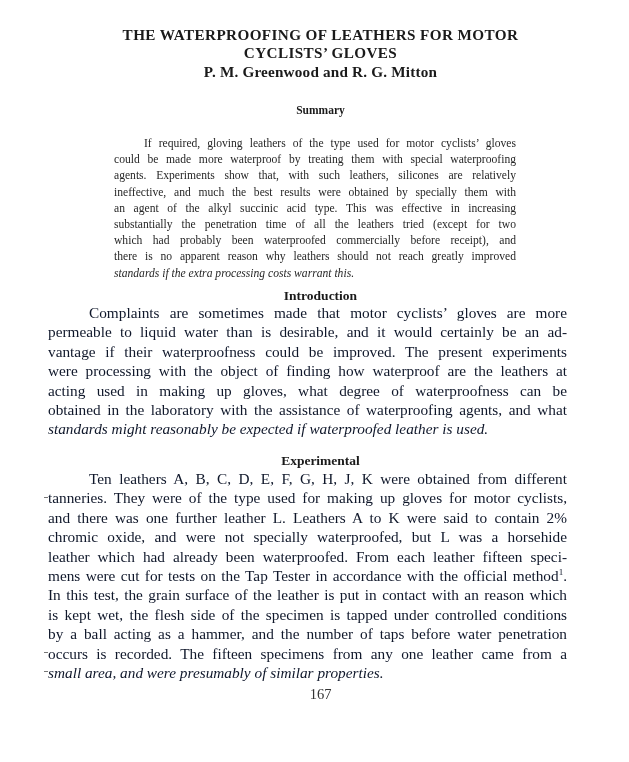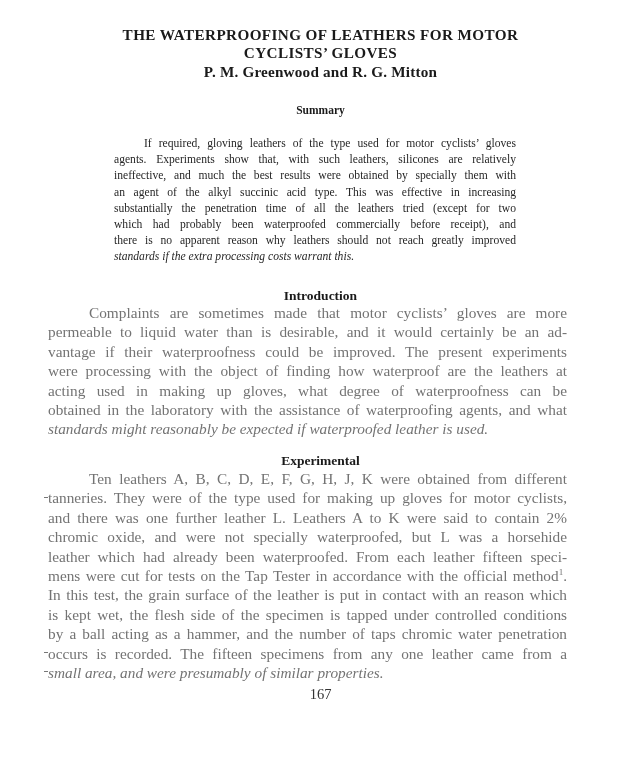--- a/index.html
+++ b/index.html
@@ -63,21 +63,21 @@
       font-style: italic;
     }
     .indent-s { padding-left: 30px; }
 
     .body-text {
       position: absolute;
       left: 48px;
       width: 519px;
       font-size: 15.3px;
       line-height: 19.4px;
-      color: #737373;
+      color: #0f172a;
     }
     #intro-body { top: 303px; }
     #exp-body { top: 469px; }
     .indent-b { padding-left: 41px; }
 
     .sup { font-size: 9px; vertical-align: super; line-height: 0; }
 
     #page-number {
       position: absolute;
       top: 686px;
@@ -98,20 +98,21 @@
 </head>
 <body>
 
 <div class="title" id="title-line1">THE WATERPROOFING OF LEATHERS FOR MOTOR</div>
 <div class="title" id="title-line2">CYCLISTS’ GLOVES</div>
 <div class="title" id="authors">P. M. Greenwood and R. G. Mitton</div>
 
 <div class="heading" id="summary-heading">Summary</div>
 <div class="summary">
   <span class="line indent-s">If required, gloving leathers of the type used for motor cyclists’ gloves</span>
+  <span class="line">could be made more waterproof by treating them with special waterproofing</span>
   <span class="line">agents. Experiments show that, with such leathers, silicones are relatively</span>
   <span class="line">ineffective, and much the best results were obtained by specially them with</span>
   <span class="line">an agent of the alkyl succinic acid type. This was effective in increasing</span>
   <span class="line">substantially the penetration time of all the leathers tried (except for two</span>
   <span class="line">which had probably been waterproofed commercially before receipt), and</span>
   <span class="line">there is no apparent reason why leathers should not reach greatly improved</span>
   <span class="line last">standards if the extra processing costs warrant this.</span>
 </div>
 
 <div class="heading" id="intro-heading">Introduction</div>
@@ -128,21 +129,21 @@
 <div class="heading" id="exp-heading">Experimental</div>
 <div class="body-text" id="exp-body">
   <span class="line indent-b">Ten leathers A, B, C, D, E, F, G, H, J, K were obtained from different</span>
   <span class="line">tanneries. They were of the type used for making up gloves for motor cyclists,</span>
   <span class="line">and there was one further leather L. Leathers A to K were said to contain 2%</span>
   <span class="line">chromic oxide, and were not specially waterproofed, but L was a horsehide</span>
   <span class="line">leather which had already been waterproofed. From each leather fifteen speci-</span>
   <span class="line"><span>mens were cut for tests on the Tap Tester in accordance with the official method</span><span class="sup">1</span><span>.</span></span>
   <span class="line">In this test, the grain surface of the leather is put in contact with an reason which</span>
   <span class="line">is kept wet, the flesh side of the specimen is tapped under controlled conditions</span>
-  <span class="line">by a ball acting as a hammer, and the number of taps chromic water penetration</span>
+  <span class="line">by a ball acting as a hammer, and the number of taps before water penetration</span>
   <span class="line">occurs is recorded. The fifteen specimens from any one leather came from a</span>
   <span class="line last">small area, and were presumably of similar properties.</span>
 </div>
 
 <div class="margin-mark" style="left:44px; top:497px;"></div>
 <div class="margin-mark" style="left:44px; top:652px;"></div>
 <div class="margin-mark" style="left:44px; top:671px;"></div>
 
 <div id="page-number">167</div>
 

